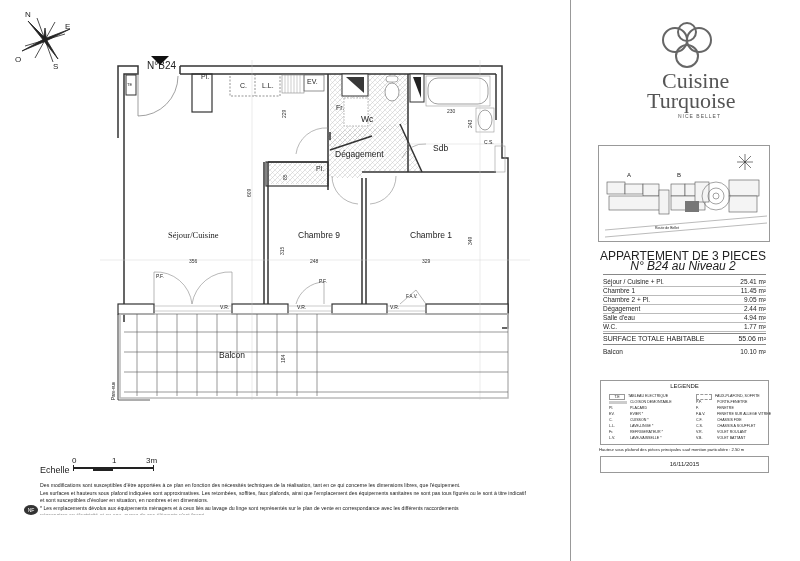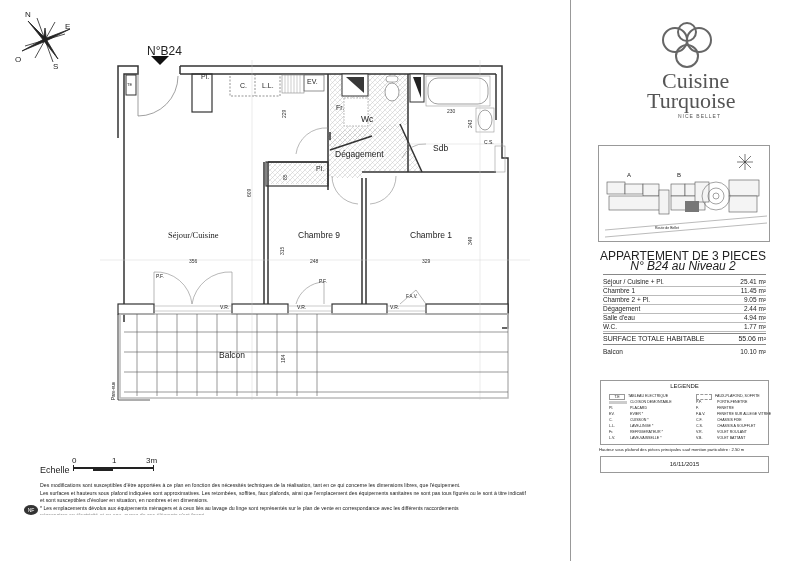--- a/index.html
+++ b/index.html
@@ -39,21 +39,21 @@
       <line x1="10" y1="36" x2="50" y2="24"></line>
       <line x1="20" y1="48" x2="40" y2="12"></line>
     </g>
   </svg>
   <span class="lbl" style="left:10px;top:0px;">N</span>
   <span class="lbl" style="left:50px;top:12px;">E</span>
   <span class="lbl" style="left:0px;top:45px;">O</span>
   <span class="lbl" style="left:38px;top:52px;">S</span>
 </div>
 
-<span class="lbl" style="left:147px;top:44px;font-size:12px;">N°B24</span>
+<span class="lbl" style="left:147px;top:60px;font-size:10px;">N°B24</span>
 <div class="abs" style="left:151px;top:56px;width:0;height:0;border-left:9px solid transparent;border-right:9px solid transparent;border-top:9px solid #111;"></div>
 
 <div class="abs" style="left:100px;top:60px;width:440px;height:350px;">
 <svg width="440" height="350" viewBox="0 0 440 350">
   <defs>
     <pattern id="hatch" width="5" height="5" patternUnits="userSpaceOnUse">
       <path d="M0,5 L5,0" stroke="#bbb" stroke-width="0.5"></path>
       <path d="M0,0 L5,5" stroke="#ccc" stroke-width="0.4"></path>
     </pattern>
   </defs>

